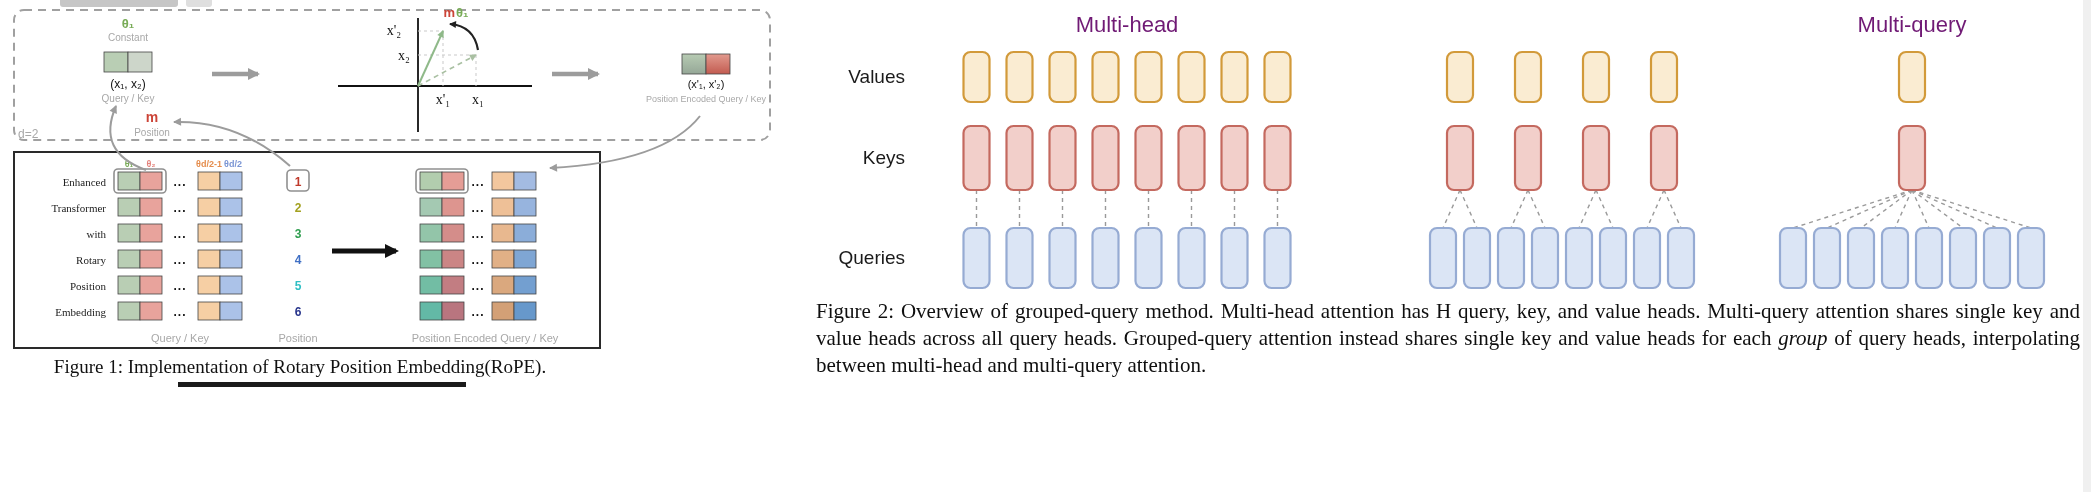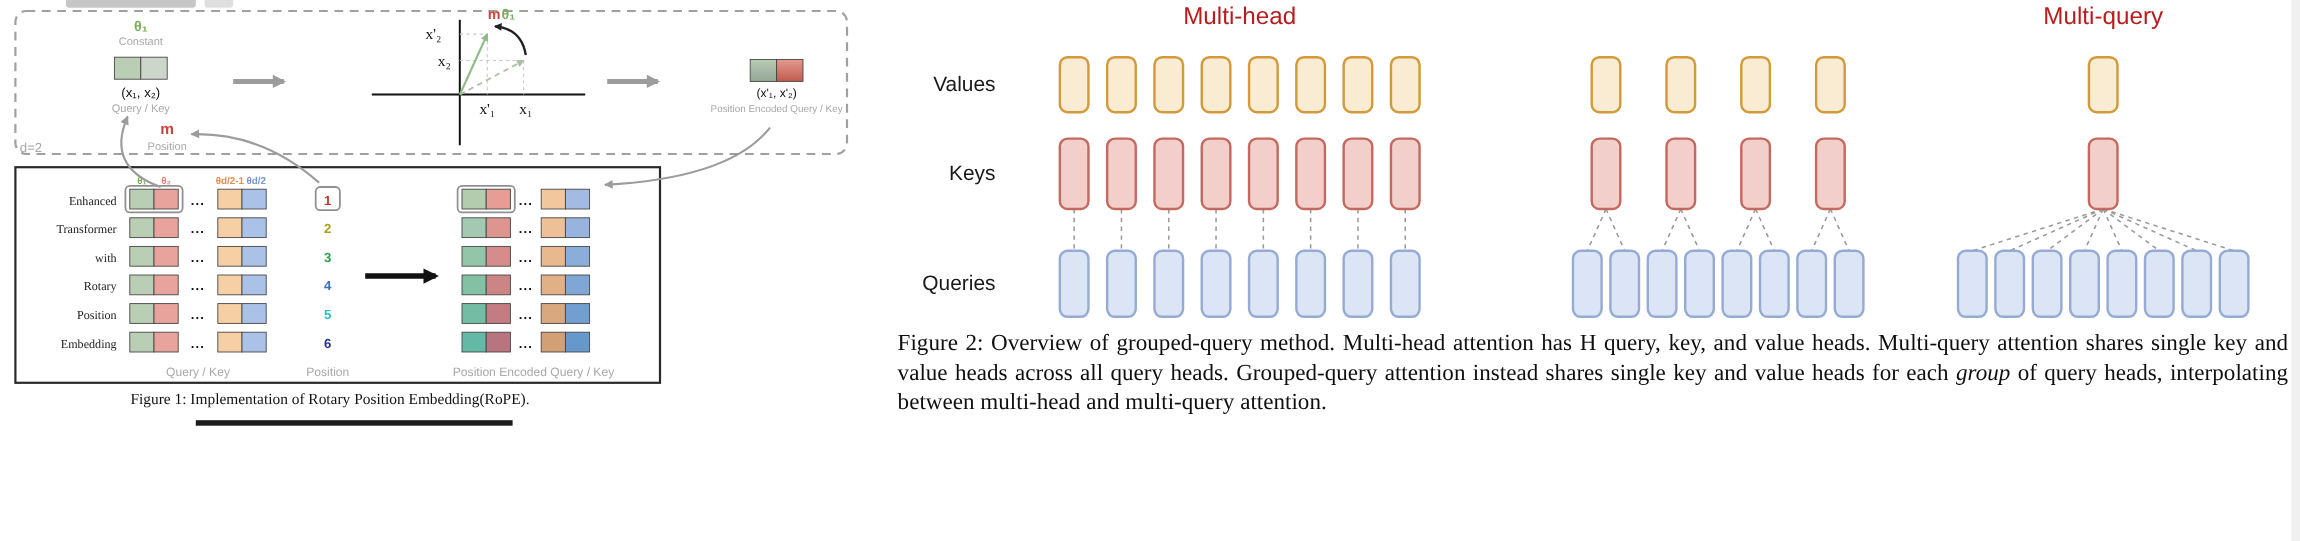--- a/index.html
+++ b/index.html
@@ -9,21 +9,21 @@
 
   
   .tab-artifact{position:absolute;left:60px;top:0;width:118px;height:7px;background:#c6c6c6;border-radius:0 0 3px 3px}
   .tab-artifact2{position:absolute;left:186px;top:0;width:26px;height:7px;background:#dfdfdf;border-radius:0 0 3px 3px}
   .edge-strip{position:absolute;right:0;top:0;width:8px;height:492px;background:#f0f0f0}
 
   
   .fig1{position:absolute;left:0;top:0;width:800px;height:492px}
   .fig1 svg{position:absolute;left:0;top:4px}
   .fig1-caption{position:absolute;left:0;top:356px;width:600px;text-align:center;
-    font-family:"Liberation Serif","DejaVu Serif",serif;font-size:14px;color:#111}
+    font-family:"Liberation Serif","DejaVu Serif",serif;font-size:19px;color:#111}
   .fig1-underline{position:absolute;left:178px;top:382px;width:288px;height:5px;background:#1b1b1b}
 
   svg text{font-family:"Liberation Sans","DejaVu Sans",sans-serif}
   .dashedbox{fill:none;stroke:#a0a0a0;stroke-width:2;stroke-dasharray:8 6}
   .solidbox{fill:none;stroke:#2a2a2a;stroke-width:2}
   .axis{stroke:#111;stroke-width:1.8}
   .garr{stroke:var(--arrow-gray);stroke-width:4.5}
   .carr{fill:none;stroke:var(--arrow-gray);stroke-width:2}
   .bigarr{stroke:#111;stroke-width:5}
   .vdash{stroke:#a9c0a2;stroke-width:1.6;stroke-dasharray:5 4}
@@ -47,21 +47,21 @@
   .t-g{fill:var(--theta1-green)} .t-p{fill:var(--theta2-pink)}
   .t-o{fill:var(--theta-mid-orange)} .t-b{fill:var(--theta-end-blue)}
   .word{font-size:11px;fill:#222;font-family:"Liberation Serif","DejaVu Serif",serif}
   .ell{font-size:12px;font-weight:bold;fill:#111;letter-spacing:1px}
   .pos{font-size:12px;font-weight:bold}
   .foot{fill:var(--gray-label);font-size:11px}
   .axv{font-family:"Liberation Serif","DejaVu Serif",serif;font-size:14px;fill:#111}
 
   
   .fig2{position:absolute;left:810px;top:0;width:1281px;height:492px}
-  .f2title{position:absolute;top:2px;transform:translateX(-50%);font-size:22px;color:#b91c1c;white-space:nowrap}
+  .f2title{position:absolute;top:12px;transform:translateX(-50%);font-size:22px;color:#701a75;white-space:nowrap}
   .f2title.bold{font-weight:bold}
   .fig2 svg{position:absolute;left:0;top:44px}
   .rowlab{font-size:19px;fill:#1a1a1a}
   .dash{stroke:var(--dash-line);stroke-dasharray:4 4;stroke-width:1.4;fill:none}
   .head{stroke-width:2.2}
   .hv{fill:var(--value-fill);stroke:var(--value-stroke)}
   .hk{fill:var(--key-fill);stroke:var(--key-stroke)}
   .hq{fill:var(--query-fill);stroke:var(--query-stroke)}
   .fig2-caption{position:absolute;left:6px;top:298px;width:1264px;
     font-family:"Liberation Serif","DejaVu Serif",serif;font-size:21px;line-height:27px;

